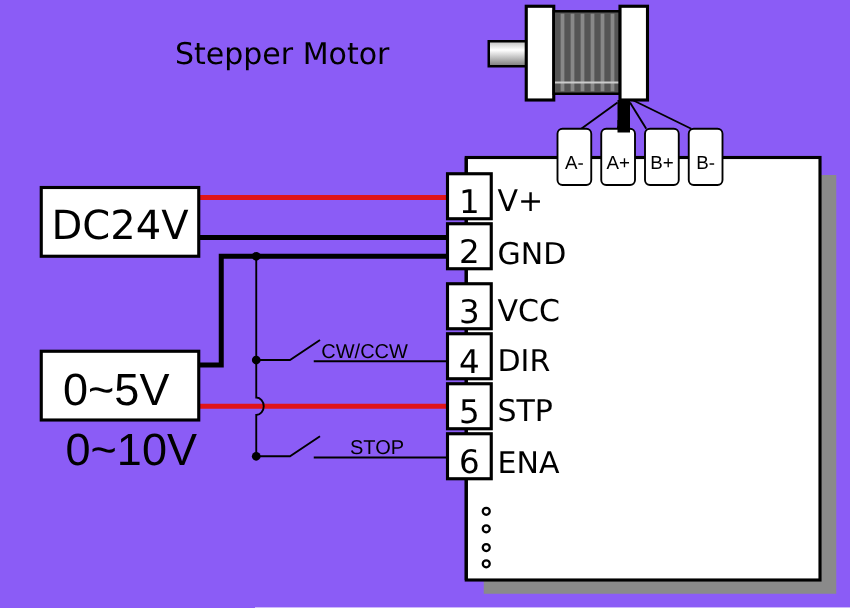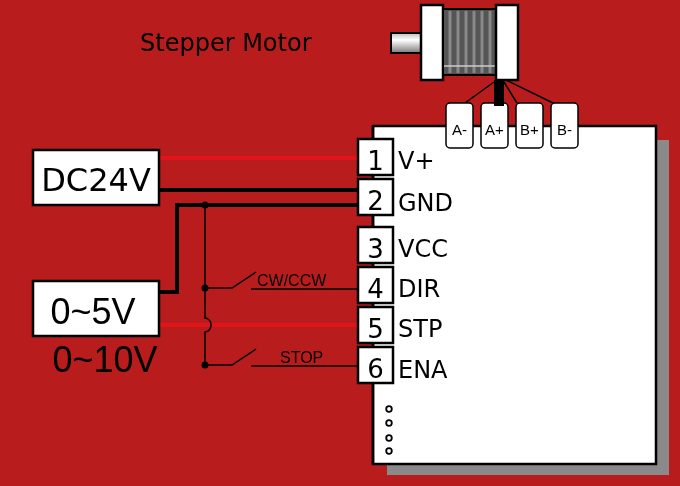--- a/index.html
+++ b/index.html
@@ -1,16 +1,16 @@
 <!DOCTYPE html>
 <html><head>
 <meta charset="utf-8">
 <style>
   html, body { margin: 0; padding: 0; background: #ffffff; }
-  #stage { position: relative; width: 680px; height: 486px; overflow: hidden; background: #b91c1c; }
+  #stage { position: relative; width: 680px; height: 486px; overflow: hidden; background: #8b5cf6; }
   svg { position: absolute; left: 0; top: 0; }
   .lbl { font-family: "DejaVu Sans", sans-serif; fill: #000; }
   .sans { font-family: "Liberation Sans", sans-serif; fill: #000; }
 </style>
 </head>
 <body>
 
 <div id="stage">
 <svg width="680" height="486" viewBox="0 0 680 486">
 

